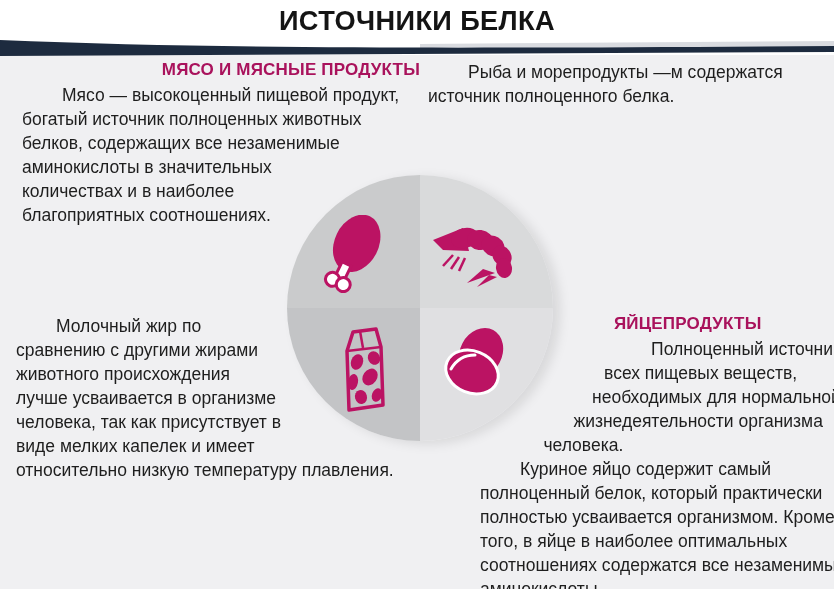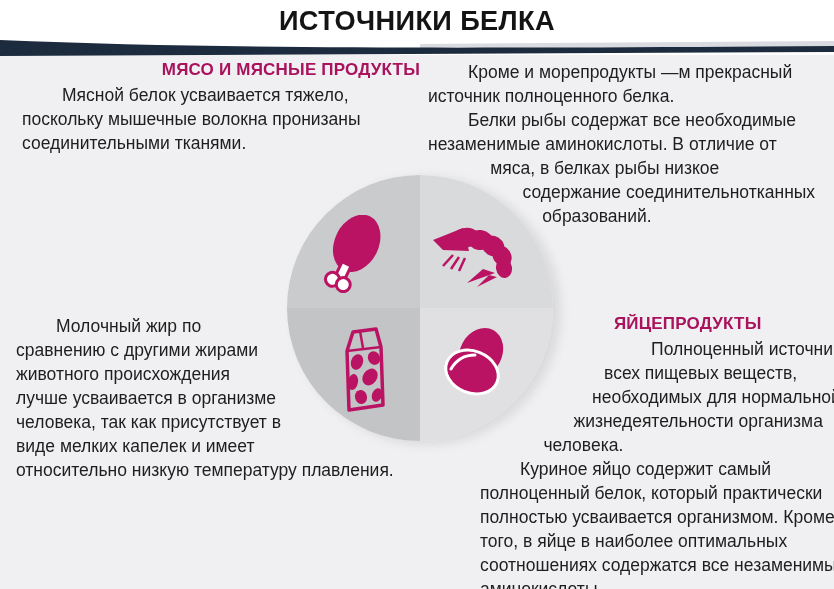--- a/index.html
+++ b/index.html
@@ -119,27 +119,26 @@
   <svg style="left:152px; top:150px;" width="70" height="74" viewBox="0 0 70 74">
     <ellipse class="ic-fill" cx="42" cy="28" rx="21" ry="26" transform="rotate(28 42 28)"></ellipse>
     <ellipse class="ic-fill" cx="33" cy="47" rx="27" ry="21" stroke="#ffffff" stroke-width="3" transform="rotate(22 33 47)"></ellipse>
     <path d="M12,44 Q20,30 36,30" stroke="#ffffff" stroke-width="3" fill="none" stroke-linecap="round"></path>
   </svg>
 </div>
 
 <div class="sec sec-meat">
   <div class="spacer sp-r"></div>
   <h2>МЯСО И МЯСНЫЕ ПРОДУКТЫ</h2>
-  <p>Мясной белок усваивается тяжело, поскольку мышечные волокна пронизаны соединительными тканями.</p>
+  <p>Мясо — высокоценный пищевой продукт, богатый источник полноценных животных белков, содержащих все незаменимые аминокислоты в значительных количествах и в наиболее благоприятных соотношениях.</p>
 </div>
 
 <div class="sec sec-fish">
   <div class="spacer sp-l"></div>
-  <p>Кроме и морепродукты —м прекрасный источник полноценного белка.</p>
-  <p>Белки рыбы содержат все необходимые незаменимые аминокислоты. В отличие от мяса, в белках рыбы низкое содержание соединительнотканных образований.</p>
+  <p>Рыба и морепродукты —м содержатся источник полноценного белка.</p>
 </div>
 
 <div class="sec sec-milk">
   <div class="spacer sp-r"></div>
   <p>Молочный жир по сравнению с другими жирами животного происхождения лучше усваивается в организме человека, так как присутствует в виде мелких капелек и имеет относительно низкую температуру плавления.</p>
 </div>
 
 <div class="sec sec-eggs">
   <div class="spacer sp-l"></div>
   <h2>ЯЙЦЕПРОДУКТЫ</h2>

